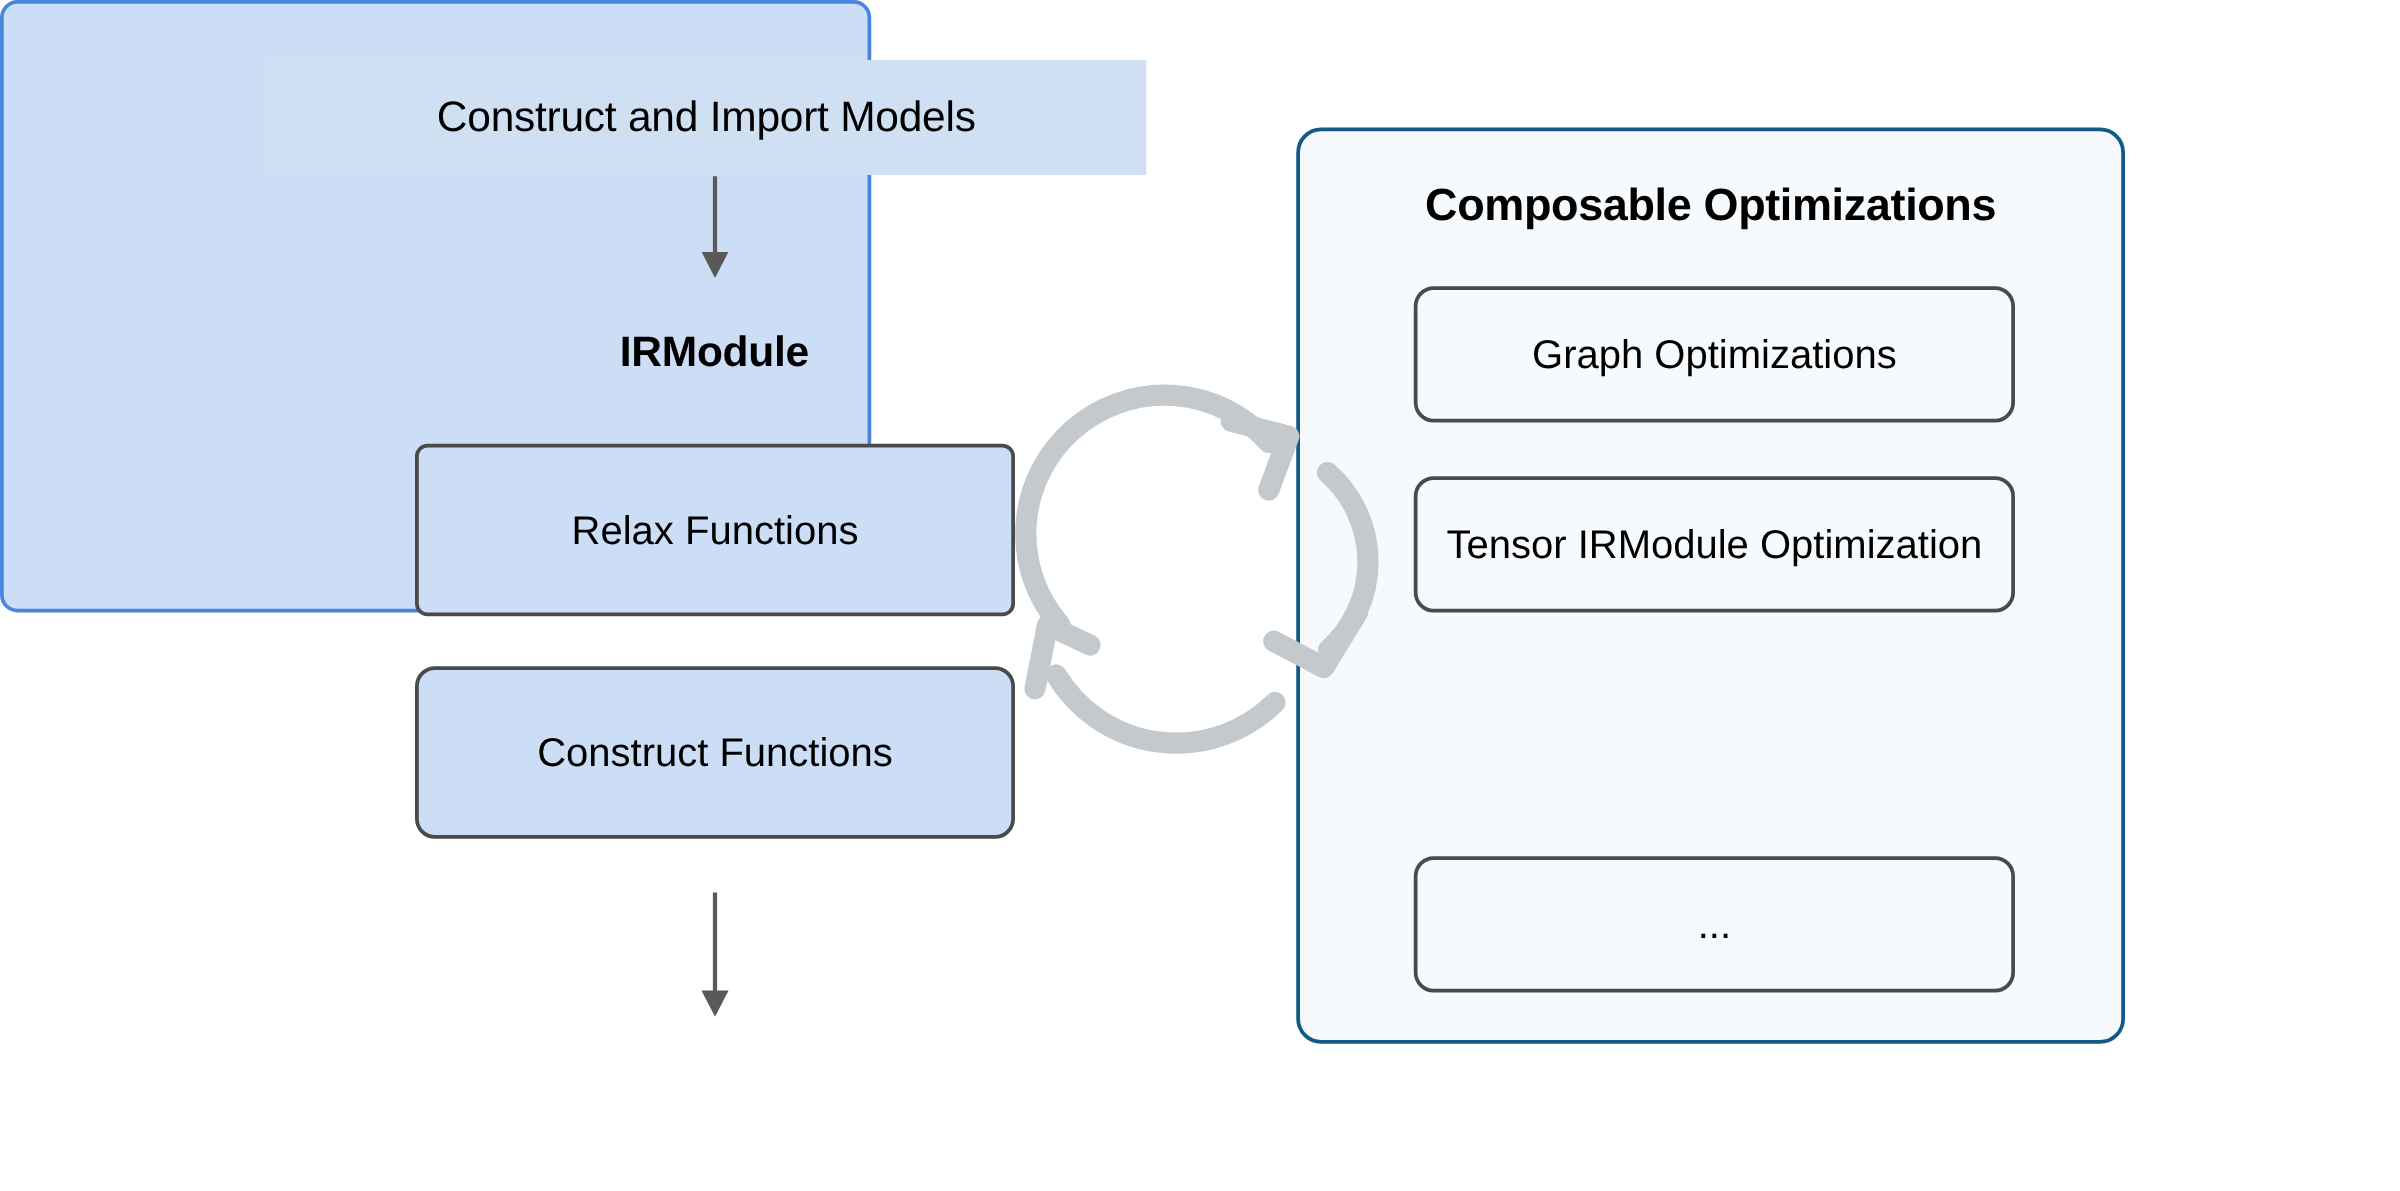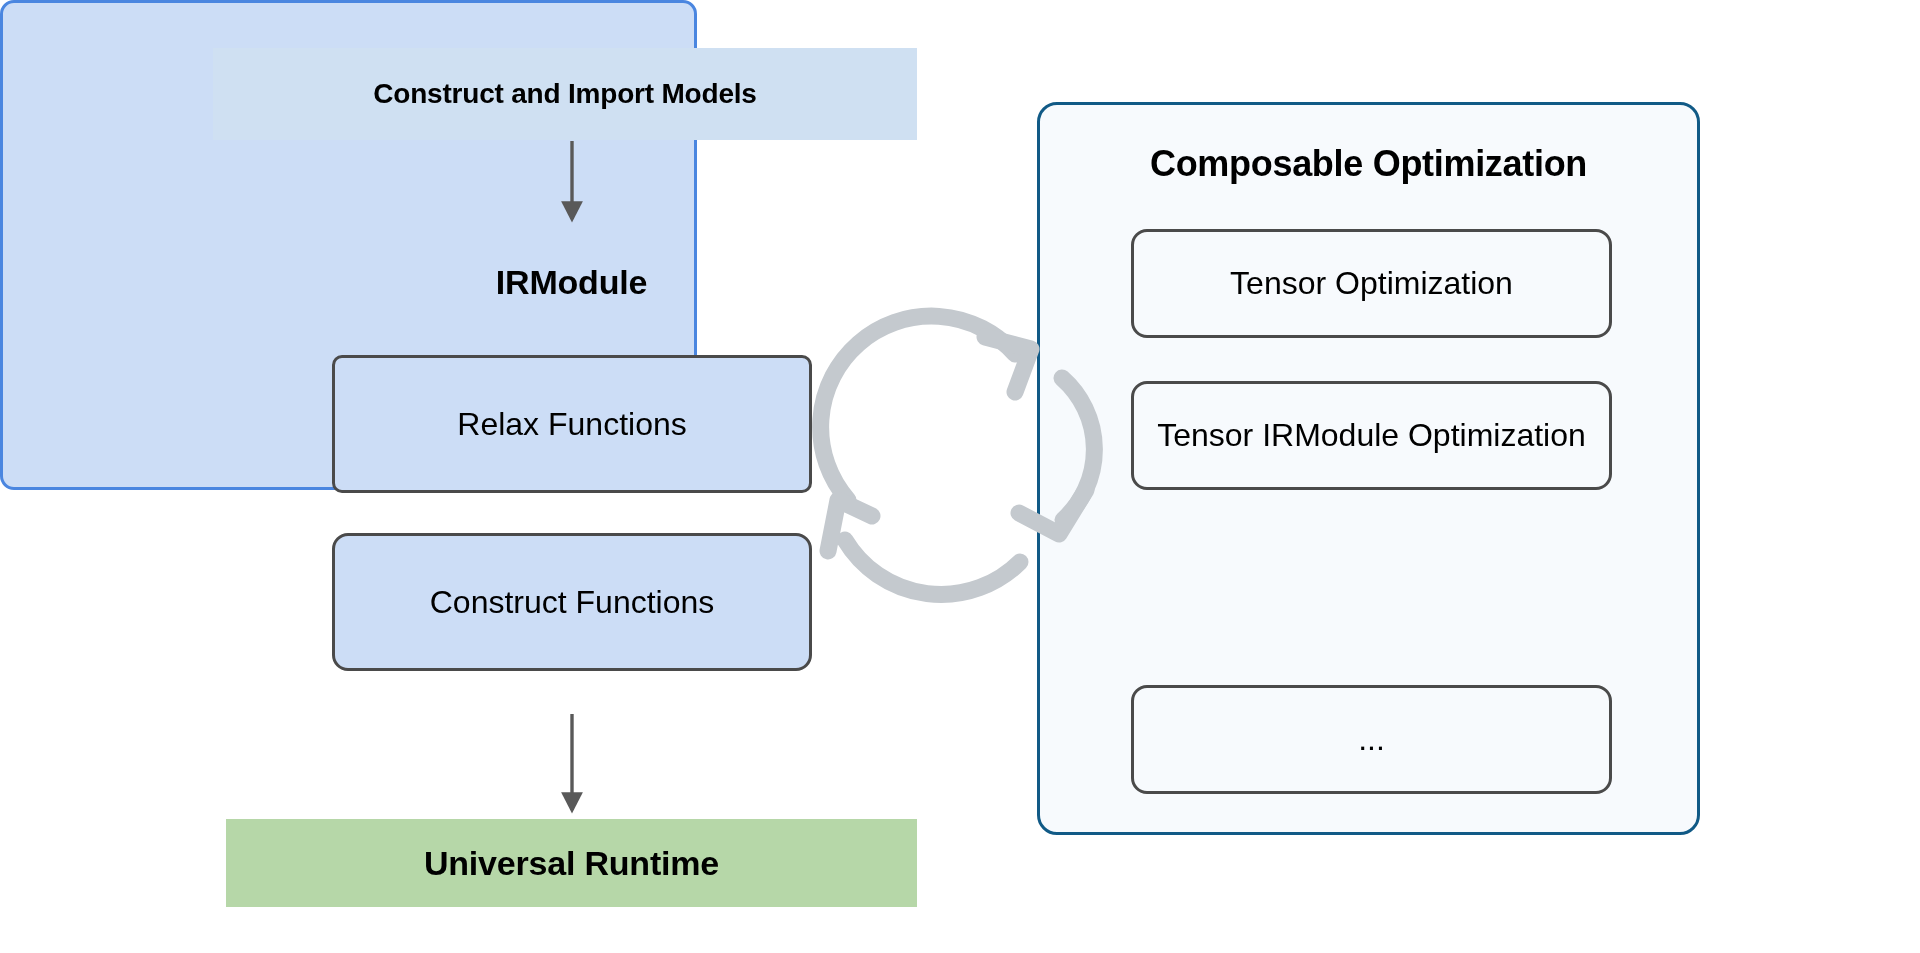--- a/index.html
+++ b/index.html
@@ -30,22 +30,22 @@
     line-height: 1.18;
   }
 
   
   #construct-box {
     left: 213px;
     top: 48px;
     width: 704px;
     height: 92px;
     background: #cfe0f2;
-    font-size: 28px;
-    font-weight: bold;
+    font-size: 34px;
+    font-weight: normal;
     letter-spacing: -0.2px;
   }
 
   
   #irmodule-box {
     left: 226px;
     top: 228px;
     width: 691px;
     height: 484px;
     background: #ccddf6;
@@ -159,32 +159,29 @@
   </div>
 
   <div class="ir-inner" id="relax-functions">
     <span>Relax Functions</span>
   </div>
 
   <div class="ir-inner" id="tensorir-functions">
     <span>Construct Functions</span>
   </div>
 
-  <div class="boxtext" id="runtime-box">
-    <span>Universal Runtime</span>
-  </div>
 
   <div id="composable-panel"></div>
 
   <div class="boxtext" id="composable-title">
-    <span>Composable Optimization</span>
+    <span>Composable Optimizations</span>
   </div>
 
   <div class="opt-item" id="opt-0">
-    <span>Tensor Optimization</span>
+    <span>Graph Optimizations</span>
   </div>
 
   <div class="opt-item" id="opt-1">
     <span>Tensor IRModule Optimization</span>
   </div>
 
 
   <div class="opt-item" id="opt-3">
     <span>...</span>
   </div>

